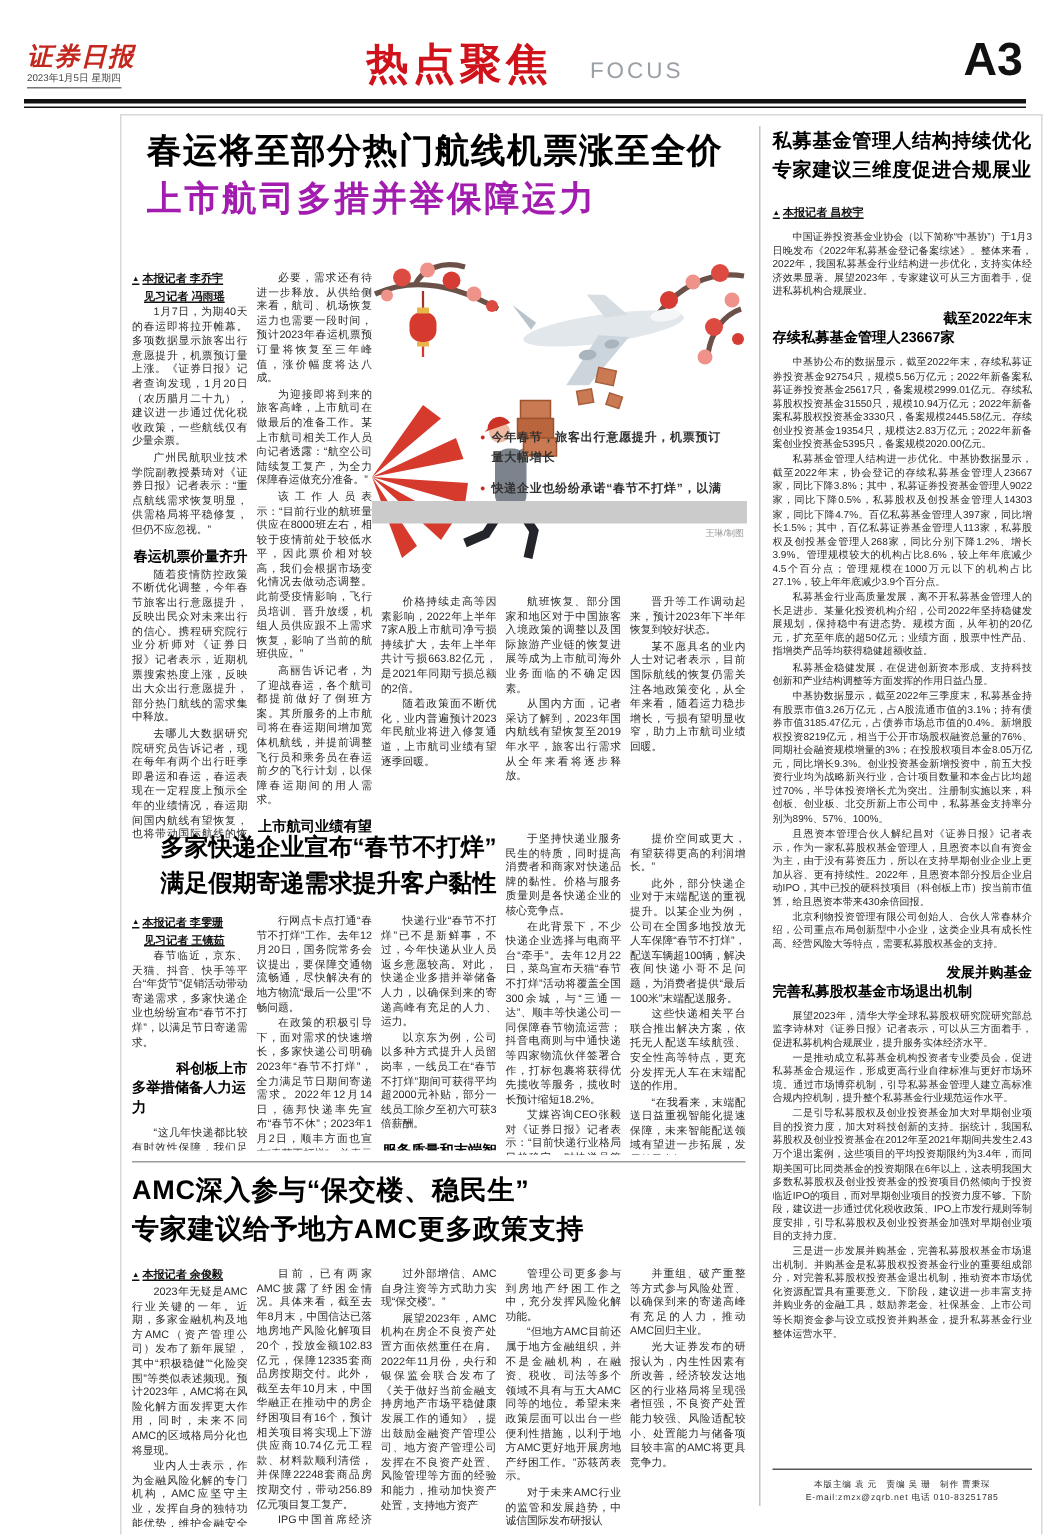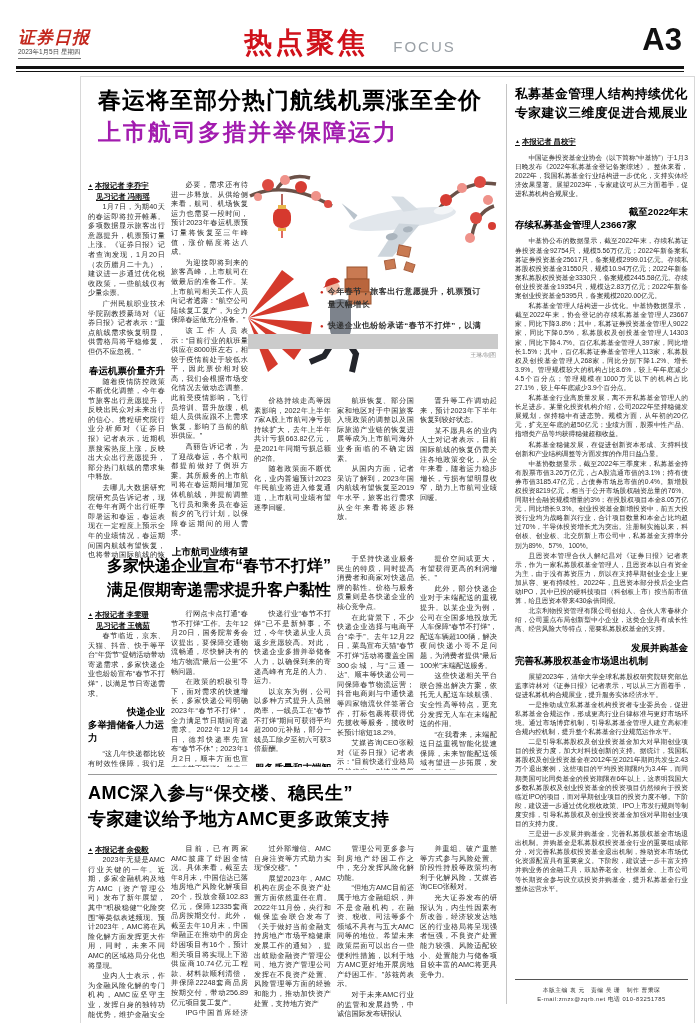--- a/index.html
+++ b/index.html
@@ -215,21 +215,21 @@
 
   <section class="express">
     <div class="express-left">
       <div class="express-h">多家快递企业宣布“春节不打烊”</div>
       <div class="express-h">满足假期寄递需求提升客户黏性</div>
       <div class="cols">
           <div class="col">
             <div class="blk-by">本报记者 李雯珊</div>
             <div class="blk-by2">见习记者 王镜茹</div>
             <div class="blk-p">春节临近，京东、天猫、抖音、快手等平台“年货节”促销活动带动寄递需求，多家快递企业也纷纷宣布“春节不打烊”，以满足节日寄递需求。</div>
-            <div class="blk-h">快递企业</div>
+            <div class="blk-h">科创板上市</div>
             <div class="blk-h2">多举措储备人力运力</div>
             <div class="blk-p">“这几年快递都比较有时效性保障，我们足不出户收货更方便了。”家住北京某小区的胡女士告诉记者。</div>
           </div>
           <div class="col">
             <div class="blk-p">行网点卡点打通“春节不打烊”工作。去年12月20日，国务院常务会议提出，要保障交通物流畅通，尽快解决有的地方物流“最后一公里”不畅问题。</div>
             <div class="blk-p">在政策的积极引导下，面对需求的快速增长，多家快递公司明确2023年“春节不打烊”，全力满足节日期间寄递需求。2022年12月14日，德邦快递率先宣布“春节不休”；2023年1月2日，顺丰方面也宣布“春节不打烊”，并表示已连续开展16年；韵达快递、京东物流也已连续超过10年推出“春节不打烊”活动。</div>
           </div>
           <div class="col">
             <div class="blk-p">快递行业“春节不打烊”已不是新鲜事，不过，今年快递从业人员返乡意愿较高。对此，快递企业多措并举储备人力，以确保到来的寄递高峰有充足的人力、运力。</div>
             <div class="blk-p">以京东为例，公司以多种方式提升人员留岗率，一线员工在“春节不打烊”期间可获得平均超2000元补贴，部分一线员工除夕至初六可获3倍薪酬。</div>
@@ -268,21 +268,21 @@
         <div class="col">
           <div class="blk-p">过外部增信、AMC自身注资等方式助力实现“保交楼”。”</div>
           <div class="blk-p">展望2023年，AMC机构在房企不良资产处置方面依然重任在肩。2022年11月份，央行和银保监会联合发布了《关于做好当前金融支持房地产市场平稳健康发展工作的通知》，提出鼓励金融资产管理公司、地方资产管理公司发挥在不良资产处置、风险管理等方面的经验和能力，推动加快资产处置，支持地方资产</div>
         </div>
         <div class="col">
           <div class="blk-p">管理公司更多参与到房地产纾困工作之中，充分发挥风险化解功能。</div>
           <div class="blk-p">“但地方AMC目前还属于地方金融组织，并不是金融机构，在融资、税收、司法等多个领域不具有与五大AMC同等的地位。希望未来政策层面可以出台一些便利性措施，以利于地方AMC更好地开展房地产纾困工作。”苏筱芮表示。</div>
           <div class="blk-p">对于未来AMC行业的监管和发展趋势，中诚信国际发布研报认</div>
         </div>
         <div class="col">
-          <div class="blk-p">并重组、破产重整等方式参与风险处置、阶段性持股等政策均有利于化解风险，艾媒咨询CEO张毅对。</div>
+          <div class="blk-p">并重组、破产重整等方式参与风险处置、以确保到来的寄递高峰有充足的人力，推动AMC回归主业。</div>
           <div class="blk-p">光大证券发布的研报认为，内生性因素有所改善，经济较发达地区的行业格局将呈现强者恒强，不良资产处置能力较强、风险适配较小、处置能力与储备项目较丰富的AMC将更具竞争力。</div>
         </div>
       </div>
   </section>
 
   <aside class="fund">
     <div class="fund-h">私募基金管理人结构持续优化</div>
     <div class="fund-h">专家建议三维度促进合规展业</div>
     <div class="fund-body">
         <div class="blk-by">本报记者 昌校宇</div>

